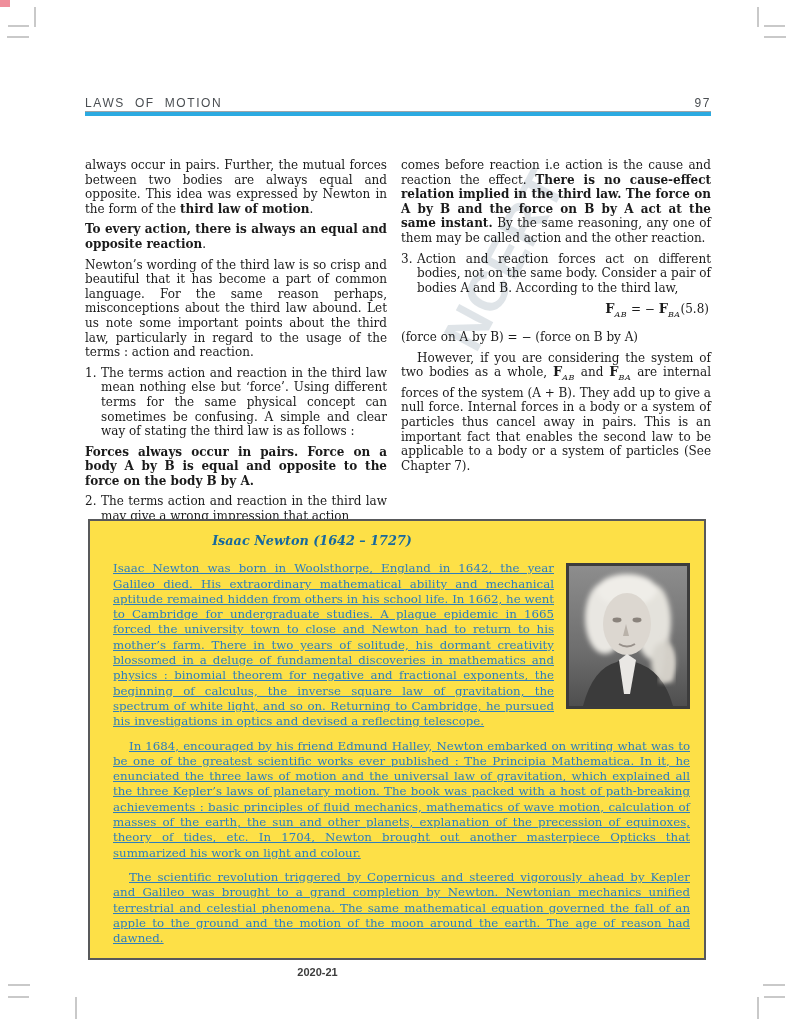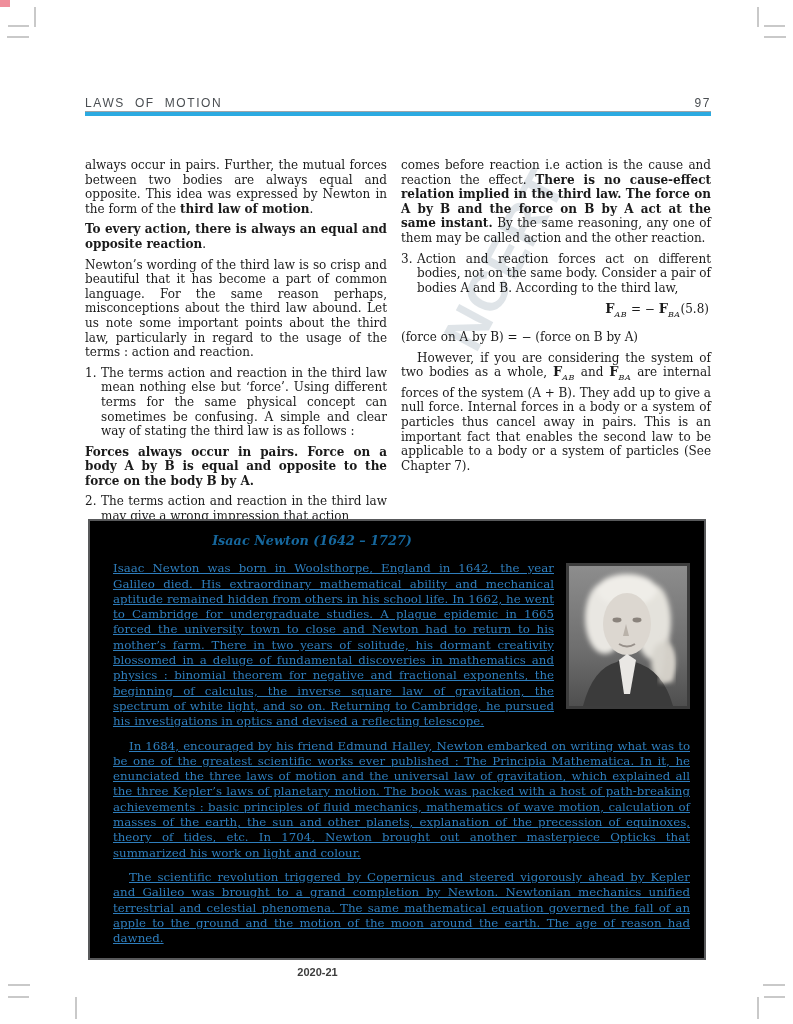--- a/index.html
+++ b/index.html
@@ -37,21 +37,21 @@
   .quote{font-weight:bold;margin:8px 0 9px 16px;}
   .equation{display:flex;justify-content:flex-end;margin:7px 0 7px 0;padding:0 2px 0 30px;}
   .eqF{font-weight:bold;font-size:13px;}
   .sub{font-size:8px;font-style:italic;vertical-align:-4px;letter-spacing:0.5px;}
   .forceline{margin:0 0 9px 0;}
   .noindent{text-indent:0;}
   .indent{text-indent:16px;}
 
   
   .nbox{position:absolute;left:88px;top:519px;width:618px;min-height:385px;box-sizing:border-box;
-        background:#000000;border:2px solid #58595b;padding:9px 14px 10px 14px;
+        background:#fde047;border:2px solid #58595b;padding:9px 14px 10px 14px;
         color:#2E7EBD;font-size:11.8px;line-height:15.3px;text-align:justify;}
   .nbox-title{text-align:center;padding-right:170px;font-weight:bold;font-style:italic;
               font-size:12.8px;color:#16689E;margin:3px 0 13px 0;}
   .nbox p{margin:0 0 9px 9px;text-decoration:underline;}
   .nbox .indent{text-indent:16px;}
   .portrait{float:right;width:124px;height:146px;margin:2px 0 8px 12px;border:3px solid #3c3c3c;
             box-sizing:border-box;background:#777;}
   .portrait svg{display:block;width:100%;height:100%;}
 
   

